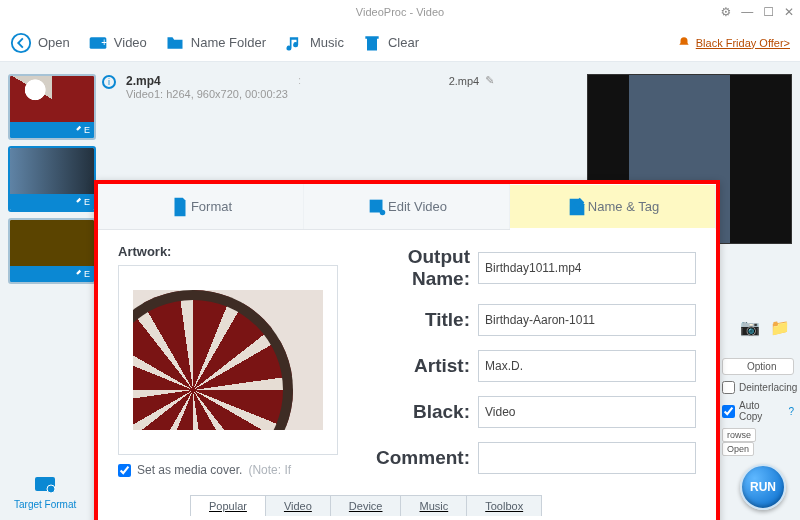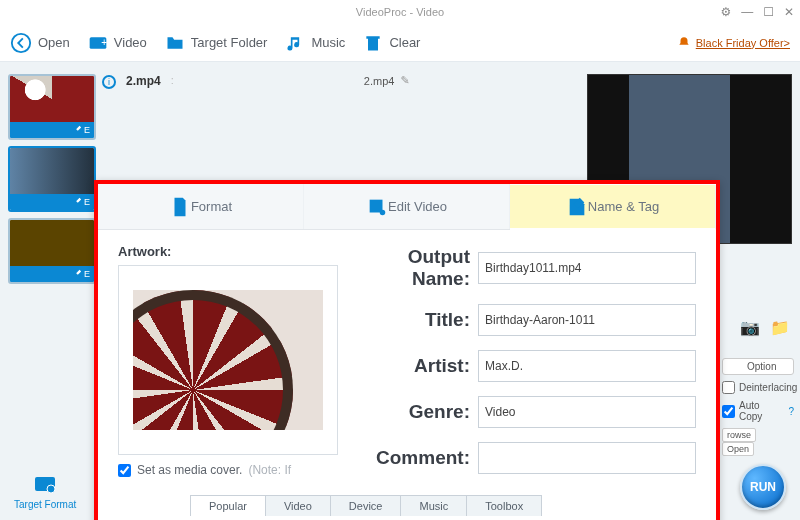--- a/index.html
+++ b/index.html
@@ -69,21 +69,21 @@
   .fields { flex:1; display:flex; flex-direction:column; gap:14px; margin-top:2px;}
   .frow { display:flex; align-items:center; gap:8px; }
   .frow label { width:118px; text-align:right; font-size:19px; color:#3a3f47; font-weight:600; }
   .frow input { flex:1; height:32px; border:1px solid #c9d1d9; padding:0 6px; font-size:12px; color:#444; background:#fff;}
   .cover { display:flex; align-items:center; gap:6px; font-size:12px; color:#5f656d; margin-top:8px; }
   .cover .note{ color:#aeb4bb;}
 
   
   .targetfmt { position:absolute; left:14px; bottom:10px; display:flex; flex-direction:column; align-items:center; gap:2px; color:#0b88d3; font-size:10px; }
   .targetfmt svg{ width:30px; height:24px; fill:#0b88d3;}
-  .bottomtabs { position:absolute; left:190px; bottom:4px; display:flex; }
+  .bottomtabs { position:absolute; left:190px; bottom:4px; display:flex;text-decoration:underline; }
   .bottomtabs .bt { border:1px solid #c9d1d9; border-bottom:none; padding:4px 18px; font-size:11px; background:#eef3f6; color:#56606b; margin-right:-1px; cursor:pointer;}
   .bottomtabs .bt.active{ background:#fff; }
   .runbtn { position:absolute; right:14px; bottom:10px; width:46px; height:46px; border-radius:50%; background: radial-gradient(circle at 30% 30%, #5fb8ff, #0066c8); color:#fff; font-weight:700; font-size:12px; display:flex; align-items:center; justify-content:center; box-shadow: inset 0 -2px 4px rgba(0,0,0,.3), 0 2px 4px rgba(0,0,0,.3); cursor:pointer; border: 2px solid #cfe3f3;}
 </style>
 </head>
 <body>
 
 <div class="titlebar">
   <span>VideoProc - Video</span>
   <div class="title-controls">
@@ -106,21 +106,21 @@
     <svg viewBox="0 0 24 24">
         <rect x="2" y="5" width="20" height="14" rx="2"></rect>
         <text x="16" y="16" font-size="12" fill="#fff">+</text>
       </svg>
     <span>Video</span>
   </div>
   <div class="btn">
     <svg viewBox="0 0 24 24">
         <path d="M3 5h6l2 3h10v11H3z"></path>
       </svg>
-    <span>Target Folder</span>
+    <span>Name Folder</span>
   </div>
   <div class="btn">
     <svg viewBox="0 0 24 24">
         <path d="M9 18a3 3 0 1 1-2-2.8V5h10v9a3 3 0 1 1-2-2.8V8H9z"></path>
       </svg>
     <span>Music</span>
   </div>
   <div class="btn">
     <svg viewBox="0 0 24 24">
         <path d="M6 7h12v14H6zM4 4h16v3H4z"></path>
@@ -165,20 +165,21 @@
           </svg>
           <span style="color:#fff;font-size:9px;margin-left:2px">E</span>
         </div>
     </div>
   </div>
 
   <div class="filehdr">
     <span class="badge">i</span>
     <div>
       <b>2.mp4</b>
+      <span class="sub">Video1: h264, 960x720, 00:00:23</span>
     </div>
     <span style="color:#bbb">:</span>
     <div class="mid">
       <span>2.mp4</span>
       <span style="color:#999">✎</span>
     </div>
     <span class="close">×</span>
   </div>
   <div class="gear-blue">
     <svg viewBox="0 0 24 24">
@@ -261,21 +262,21 @@
         </div>
         <div class="frow">
           <label>Title:</label>
           <input value="Birthday-Aaron-1011" style="">
         </div>
         <div class="frow">
           <label>Artist:</label>
           <input value="Max.D." style="">
         </div>
         <div class="frow">
-          <label>Genre:</label>
+          <label>Black:</label>
           <input value="Video" style="">
         </div>
         <div class="frow">
           <label>Comment:</label>
           <input value="" style="">
         </div>
       </div>
     </div>
   </div>
 

